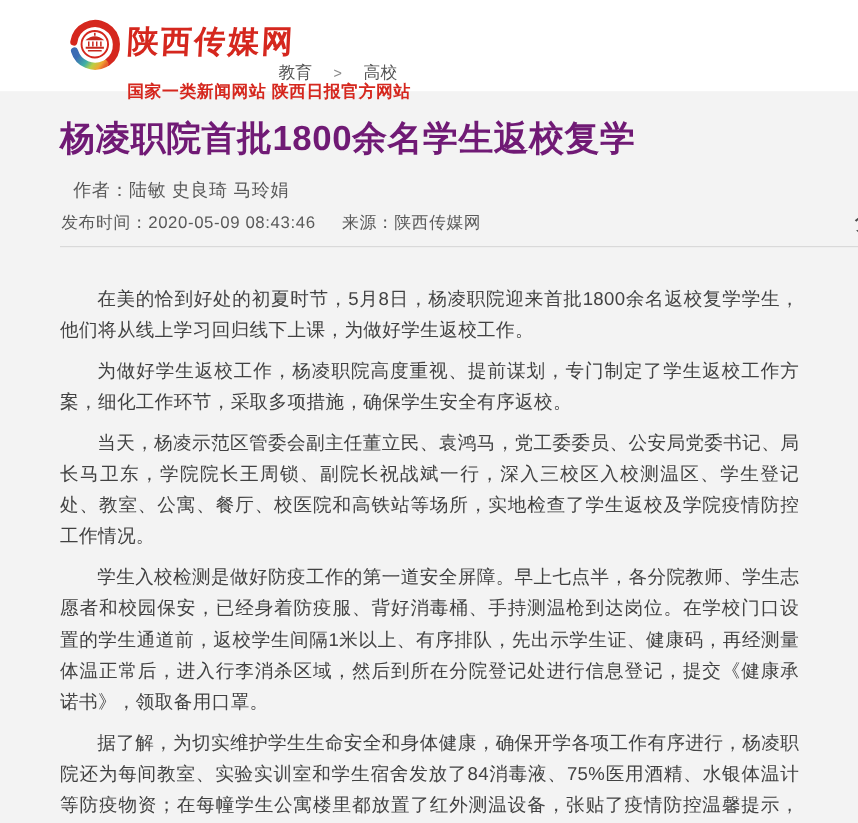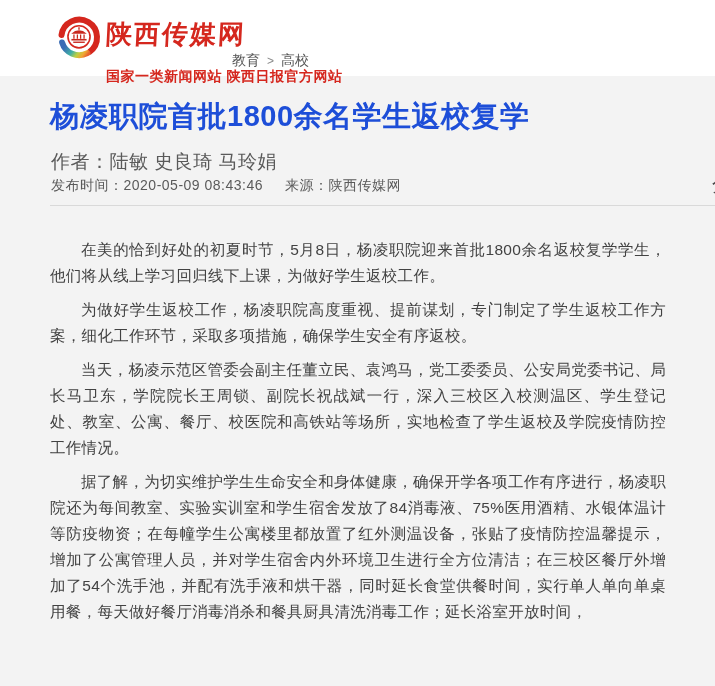--- a/index.html
+++ b/index.html
@@ -37,38 +37,38 @@
     display:block;
     font-size:14px; font-weight:bold;
     color:#d5271e;
     letter-spacing:0.5px;
     margin-top:21px;
     white-space:nowrap;
   }
   .breadcrumb {
     position:absolute; left:232px; top:52px;
     font-size:14px; color:#545454;
-    display:flex; align-items:center; gap:7px;
+    display:flex; align-items:center; gap:18px;
   }
   .breadcrumb .crumb { cursor:pointer; }
   .breadcrumb .sep { color:#8a8a8a; font-size:12px; }
 
   
   .article-title {
     position:absolute; left:50px; top:96px;
     width:640px;
     font-size:29px; font-weight:bold;
-    color:#1d4ed8;
+    color:#701a75;
     line-height:40px;
     letter-spacing:0.5px;
     white-space:nowrap;
   }
   .author-row {
-    position:absolute; left:51px; top:149px;
-    font-size:19px; color:#5a5a5a;
+    position:absolute; left:61px; top:149px;
+    font-size:15px; color:#5a5a5a;
     letter-spacing:0.5px;
   }
   .meta-row {
     position:absolute; left:51px; top:177px;
     font-size:14px; color:#5a5a5a;
     letter-spacing:0.5px;
   }
   .meta-row .source-label { margin-left:22px; }
   .share-label {
     position:absolute; left:671px; top:171px;
@@ -147,14 +147,15 @@
 <div class="meta-row"><span>发布时间：</span><span>2020-05-09 08:43:46</span><span class="source-label">来源：</span><span>陕西传媒网</span></div>
 
 <div class="share-label">分享:</div>
 
 <div class="head-divider"></div>
 
 <article class="article-body">
   <p>在美的恰到好处的初夏时节，5月8日，杨凌职院迎来首批1800余名返校复学学生，他们将从线上学习回归线下上课，为做好学生返校工作。</p>
   <p>为做好学生返校工作，杨凌职院高度重视、提前谋划，专门制定了学生返校工作方案，细化工作环节，采取多项措施，确保学生安全有序返校。</p>
   <p>当天，杨凌示范区管委会副主任董立民、袁鸿马，党工委委员、公安局党委书记、局长马卫东，学院院长王周锁、副院长祝战斌一行，深入三校区入校测温区、学生登记处、教室、公寓、餐厅、校医院和高铁站等场所，实地检查了学生返校及学院疫情防控工作情况。</p>
+  <p>学生入校检测是做好防疫工作的第一道安全屏障。早上七点半，各分院教师、学生志愿者和校园保安，已经身着防疫服、背好消毒桶、手持测温枪到达岗位。在学校门口设置的学生通道前，返校学生间隔1米以上、有序排队，先出示学生证、健康码，再经测量体温正常后，进入行李消杀区域，然后到所在分院登记处进行信息登记，提交《健康承诺书》，领取备用口罩。</p>
   <p>据了解，为切实维护学生生命安全和身体健康，确保开学各项工作有序进行，杨凌职院还为每间教室、实验实训室和学生宿舍发放了84消毒液、75%医用酒精、水银体温计等防疫物资；在每幢学生公寓楼里都放置了红外测温设备，张贴了疫情防控温馨提示，增加了公寓管理人员，并对学生宿舍内外环境卫生进行全方位清洁；在三校区餐厅外增加了54个洗手池，并配有洗手液和烘干器，同时延长食堂供餐时间，实行单人单向单桌用餐，每天做好餐厅消毒消杀和餐具厨具清洗消毒工作；延长浴室开放时间，</p>
 </article>
 
 </body></html>

